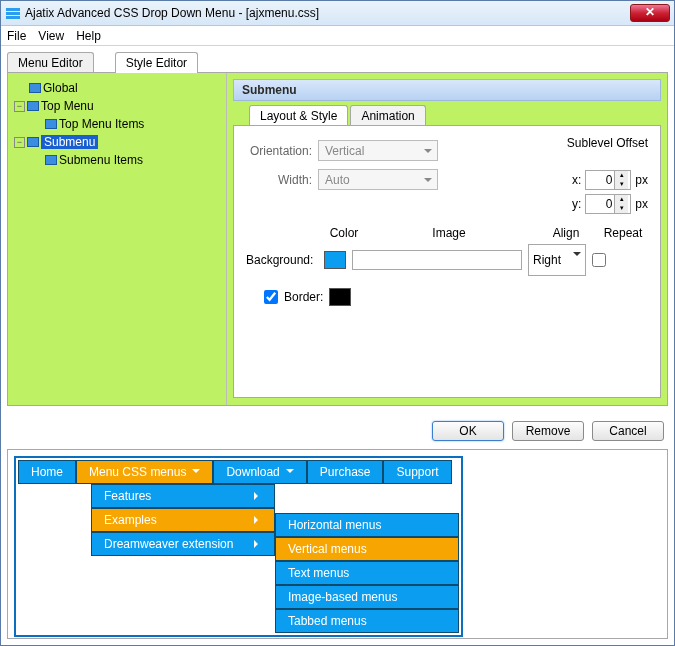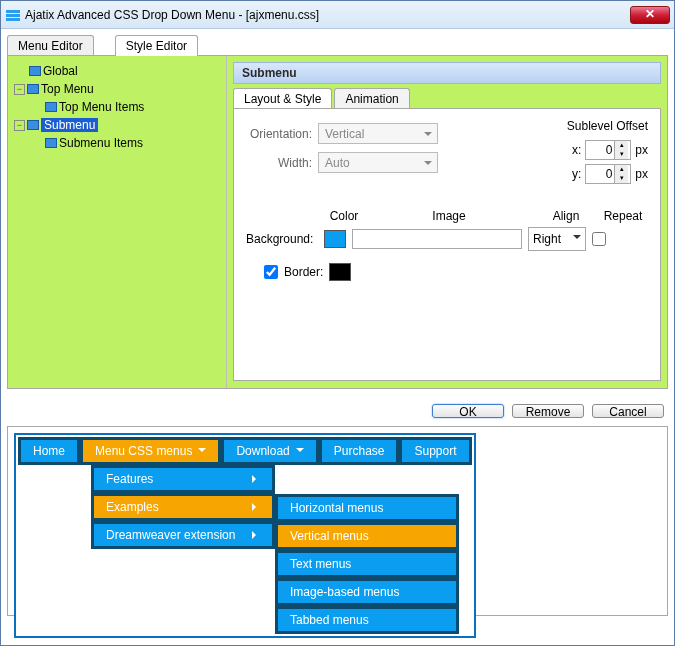--- a/index.html
+++ b/index.html
@@ -21,50 +21,50 @@
 .tree .row { display: flex; align-items: center; gap: 2px; padding: 1px 2px; }
 .tree .toggle { width: 11px; height: 11px; border: 1px solid #888; font-size: 9px; line-height: 9px; text-align: center; color: #555; cursor: pointer; }
 .tree .spacer { width: 13px; display: inline-block; }
 .tree .icn { width: 12px; height: 10px; background: #3b8de0; border: 1px solid #1a5aa0; display: inline-block; }
 .tree .sel { background: #1a5fd0; color: #fff; padding: 0 3px; }
 .indent1 { padding-left: 16px !important; }
 .rightpane { flex: 1; display: flex; flex-direction: column; padding: 6px; }
 .sectiontitle { background: linear-gradient(#d8e7fb,#b8d2f2); border: 1px solid #9cb8dd; padding: 3px 8px; font-weight: bold; color: #2b2b2b; margin-bottom: 4px; }
 .subtabs { display: flex; }
 .subtab { padding: 3px 10px; border: 1px solid #a8a8a8; border-bottom: none; background: #f3f3f3; border-radius: 3px 3px 0 0; margin-right: 2px; cursor: pointer; }
-.subtab.active { background: #fff; }
+.subtab.active { background: #fff; margin-left: 16px; }
 .subpanel { border: 1px solid #a8a8a8; flex: 1; padding: 14px 12px; position: relative; top: -1px; background: #fff; }
 .formline { display: flex; align-items: center; margin-bottom: 8px; }
 .formline label { width: 72px; text-align: right; padding-right: 6px; color: #666; }
 .combo { border: 1px solid #bcbcbc; background: #f6f6f6; height: 21px; width: 120px; display: flex; align-items: center; padding: 0 18px 0 6px; color: #888; position: relative; }
 .combo::after { content: ""; position: absolute; right: 5px; top: 8px; border: 4px solid transparent; border-top-color: #888; }
 .offsetbox { position: absolute; right: 12px; top: 10px; }
-.offsetbox .ot { text-align: right; margin-bottom: 7px; }
+.offsetbox .ot { text-align: right; margin-bottom: 20px; }
 .offsetbox .ln { display: flex; align-items: center; gap: 4px; margin-bottom: 4px; justify-content: flex-end; }
 .spin { border: 1px solid #a7a7a7; width: 46px; height: 20px; display: flex; align-items: center; }
 .spin input { border: none; width: 28px; text-align: right; padding-right: 2px; outline: none; background: transparent; }
 .spin .btns { width: 14px; display: flex; flex-direction: column; }
 .spin .btns span { height: 9px; border-left: 1px solid #a7a7a7; font-size: 7px; text-align: center; line-height: 7px; background: #eee; cursor: pointer; }
 .headers { display: flex; margin-top: 36px; margin-bottom: 4px; }
 .headers span { text-align: center; }
 .bgrow { display: flex; align-items: center; gap: 6px; }
 .bgrow .lab { width: 72px; text-align: right; padding-right: 6px; }
 .swatch { width: 22px; height: 18px; border: 1px solid #555; cursor: pointer; }
 .txtin { border: 1px solid #a7a7a7; height: 20px; width: 170px; padding: 0 4px; }
-.selbox { border: 1px solid #a7a7a7; height: 24px; width: 58px; display: flex; align-items: center; padding: 0 16px 0 4px; position: relative; background: #fff; }
+.selbox { border: 1px solid #a7a7a7; height: 32px; width: 58px; display: flex; align-items: center; padding: 0 16px 0 4px; position: relative; background: #fff; }
 .selbox::after { content: ""; position: absolute; right: 4px; top: 7px; border: 4px solid transparent; border-top-color: #333; }
 .chk { width: 14px; height: 14px; }
 .borderline { display: flex; align-items: center; gap: 6px; margin-top: 12px; }
 .buttons { display: flex; justify-content: flex-end; gap: 8px; padding: 8px 10px; }
-.btn { min-width: 72px; height: 14px; border: 1px solid #8a8a8a; border-radius: 3px; background: linear-gradient(#fdfdfd,#e4e4e4); cursor: pointer; padding: 0 0; }
+.btn { min-width: 72px; height: 20px; border: 1px solid #8a8a8a; border-radius: 3px; background: linear-gradient(#fdfdfd,#e4e4e4); cursor: pointer; padding: 0 0; }
 .btn.primary { border: 1px solid #3a7ecf; box-shadow: 0 0 2px #6fb1f1; }
 .previewwrap { margin: 0 6px 6px 6px; border: 1px solid #a8a8a8; padding: 6px; height: 190px; background: #fff; }
 .menu { border: 2px solid #0a6fbf; padding: 2px; background: #fff; display: inline-block; }
 .menurow { display: flex; }
-.mitem { background: #0a9df0; color: #fff; border: 3px solid #0c4a6e; padding: 4px 12px; display: flex; align-items: center; gap: 6px; cursor: pointer; white-space: nowrap; }
+.mitem { background: #0a9df0; color: #fff; border: 1px solid #0c4a6e; padding: 4px 12px; display: flex; align-items: center; gap: 6px; cursor: pointer; white-space: nowrap; }
 .mitem.sel { background: #f7a500; }
 .arrow-down::after { content: ""; border: 4px solid transparent; border-top-color: #fff; margin-top: 2px; }
 .arrow-right::after { content: ""; border: 4px solid transparent; border-left-color: #fff; }
 .submenu { display: flex; }
 .subcol { display: flex; flex-direction: column; }
 .subcol .mitem { width: 184px; justify-content: space-between; }
 .subcol2 .mitem { width: 184px; }
 </style>
 </head>
 <body>
@@ -75,20 +75,25 @@
       <svg width="16" height="16">
           <rect x="1" y="3" width="14" height="3" fill="#2a9df0"></rect>
           <rect x="1" y="7" width="14" height="3" fill="#2a9df0"></rect>
           <rect x="1" y="11" width="14" height="3" fill="#2a9df0"></rect>
         </svg>
     </span>
     <span class="title">Ajatix Advanced CSS Drop Down Menu - [ajxmenu.css]</span>
     <div class="close">✕</div>
   </div>
 
+  <div class="menubar">
+    <span>File</span>
+    <span>View</span>
+    <span>Help</span>
+  </div>
 
   <div class="tabrow">
     <div class="tab">Menu Editor</div>
     <div class="tab active">Style Editor</div>
   </div>
 
   <div class="panelwrap">
     <div class="tree">
       <ul>
         <li>

